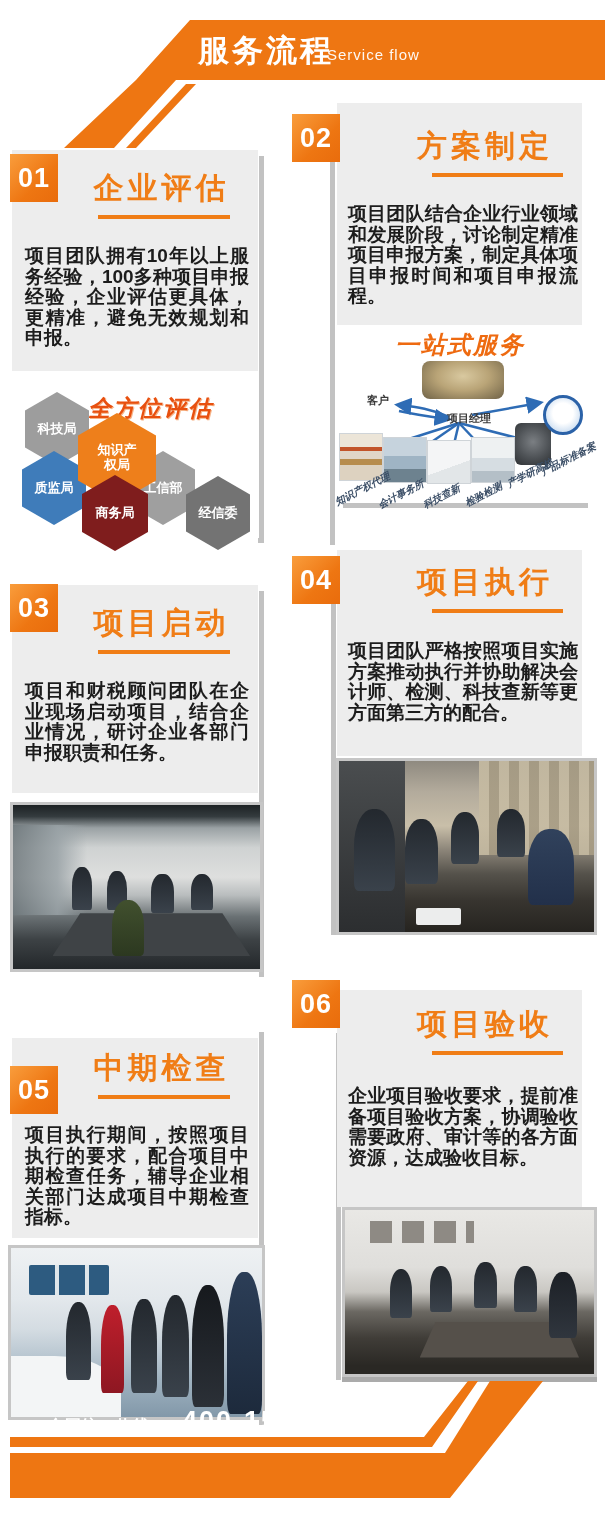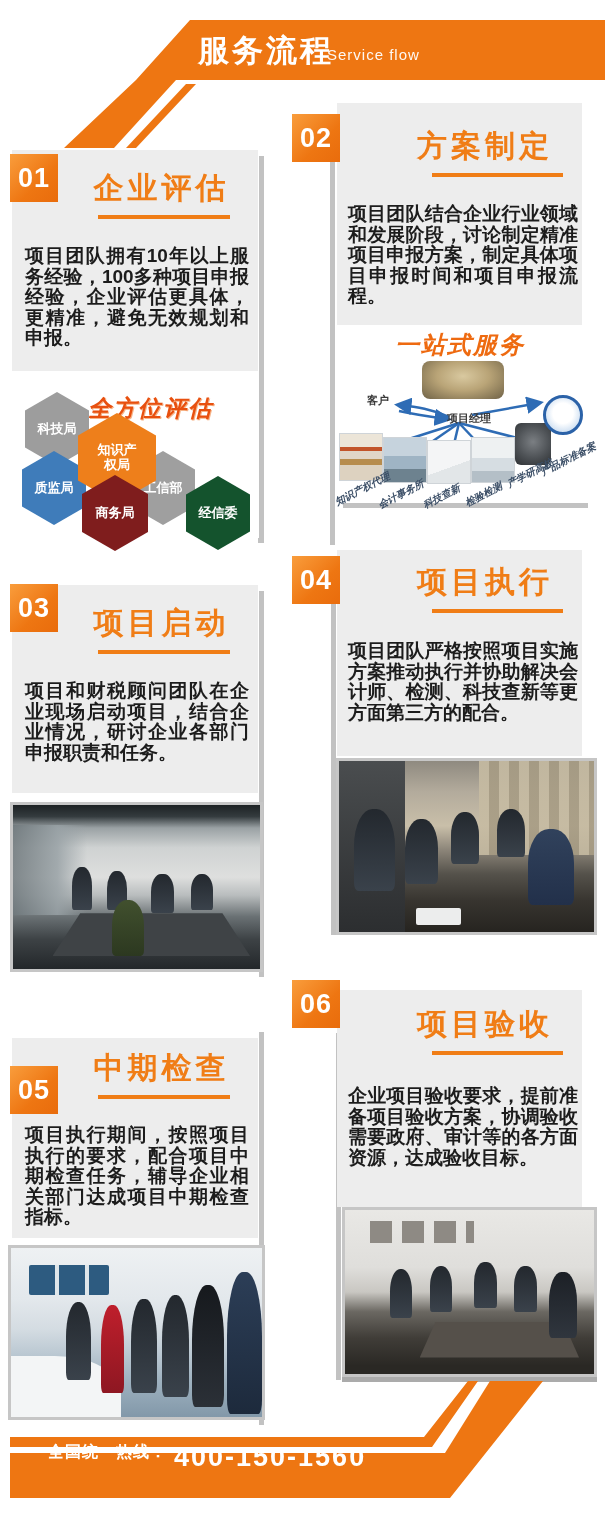--- a/index.html
+++ b/index.html
@@ -35,21 +35,21 @@
   
   .svc-title{position:absolute;color:#ee6a10;font-size:24px;font-weight:bold;font-style:italic;
              letter-spacing:2px;white-space:nowrap;}
   .svc-label{position:absolute;color:#3a3a3a;font-size:11px;font-weight:bold;white-space:nowrap;}
   .prov{position:absolute;color:#3d5068;font-size:10px;font-weight:bold;font-style:italic;
         transform:rotate(-27deg);transform-origin:left bottom;white-space:nowrap;}
   .thumb{position:absolute;border:1px solid #cfd4d8;}
   .badge{position:absolute;width:34px;height:34px;border:3px solid #2b62a8;border-radius:50%;
          background:radial-gradient(circle at 50% 45%,#ffffff 40%,#cfe0f2 75%,#9dbede 100%);}
   
-  .foot{position:absolute;left:48px;top:1442px;display:flex;align-items:flex-start;gap:7px;color:#fff;}
+  .foot{position:absolute;left:48px;top:1406px;display:flex;align-items:flex-end;gap:15px;color:#fff;}
   .foot .lab{font-size:16px;font-weight:bold;letter-spacing:1px;}
   .foot .num2{font-size:27px;font-weight:bold;letter-spacing:2px;font-family:"Liberation Sans",sans-serif;}
 </style>
 </head>
 <body>
 
 <div class="canvas">
 
   <svg class="deco" style="top:0;" width="605" height="160" viewBox="0 0 605 160">
     <polygon points="190,20 605,20 605,80 176,80 114,148 64,148 136,80" fill="#ee7612"></polygon>
@@ -73,21 +73,21 @@
     <div class="eval-title" style="left:76px;top:8px;">全方位评估</div>
     <div class="hex" style="left: 13px; top: 7px; width: 64px; height: 74px; background: rgb(157, 157, 157);">
       <span>科技局</span>
       </div>
     <div class="hex" style="left: 10px; top: 66px; width: 64px; height: 74px; background: rgb(63, 124, 186);">
       <span>质监局</span>
       </div>
     <div class="hex" style="left: 119px; top: 66px; width: 64px; height: 74px; background: rgb(159, 159, 159);">
       <span>工信部</span>
       </div>
-    <div class="hex" style="left: 174px; top: 91px; width: 64px; height: 74px; background: #14532d;">
+    <div class="hex" style="left: 174px; top: 91px; width: 64px; height: 74px; background: #737373;">
       <span>经信委</span>
       </div>
     <div class="hex" style="left: 66px; top: 28px; width: 78px; height: 90px; background: rgb(238, 127, 27);">
       <span style="width:58%;">知识产权局</span>
       </div>
     <div class="hex" style="left: 70px; top: 90px; width: 66px; height: 76px; background: #7f1d1d;">
       <span>商务局</span>
       </div>
   </div>
   <div class="num" style="left:10px;top:154px;">01</div>

